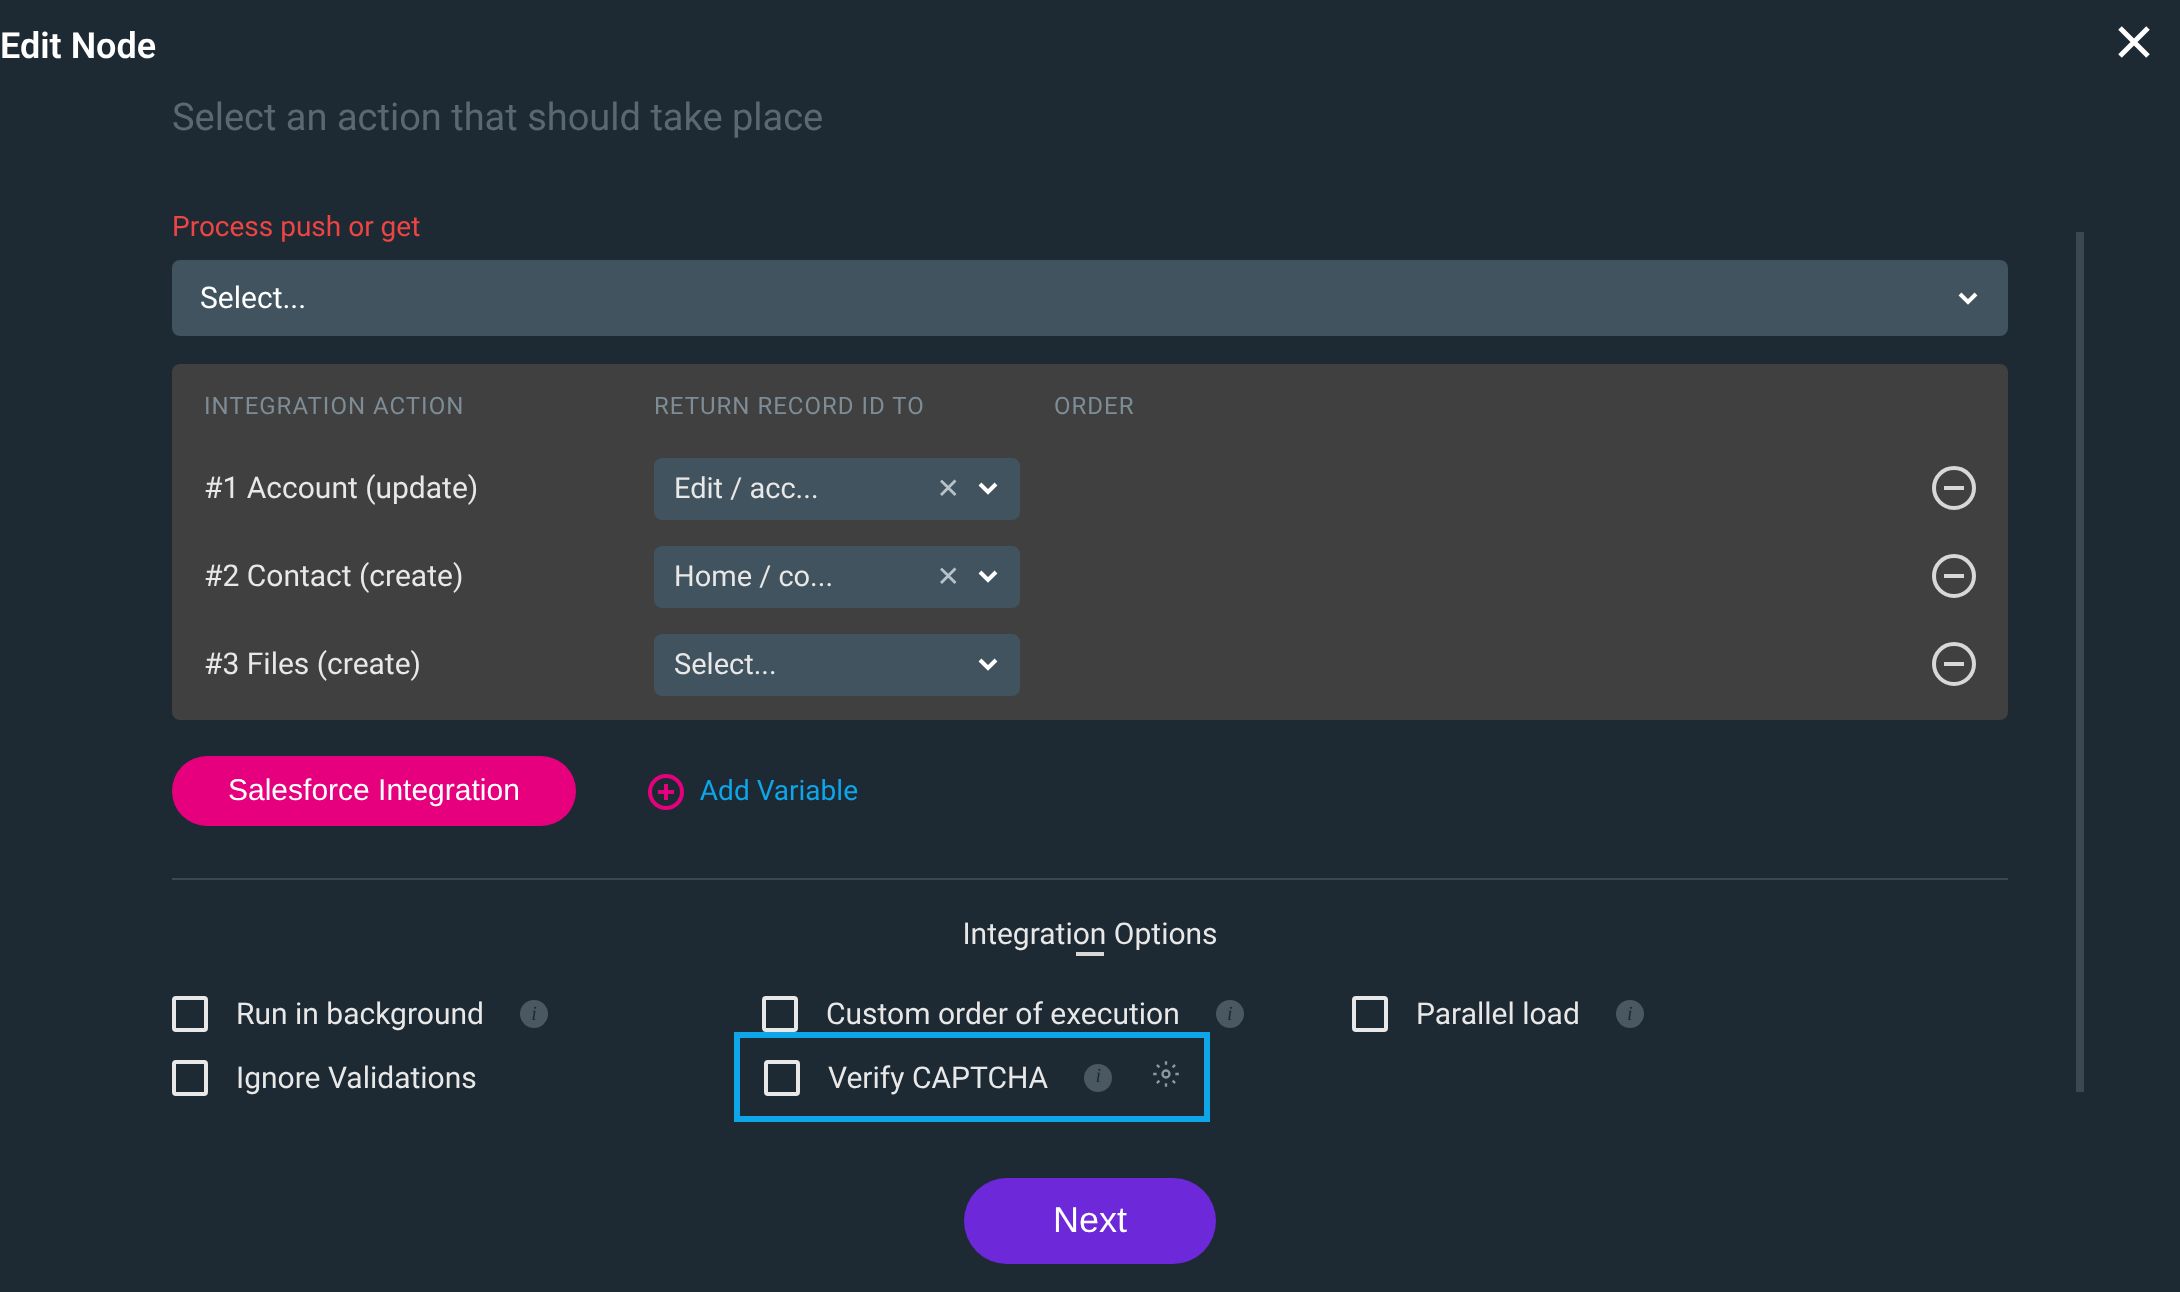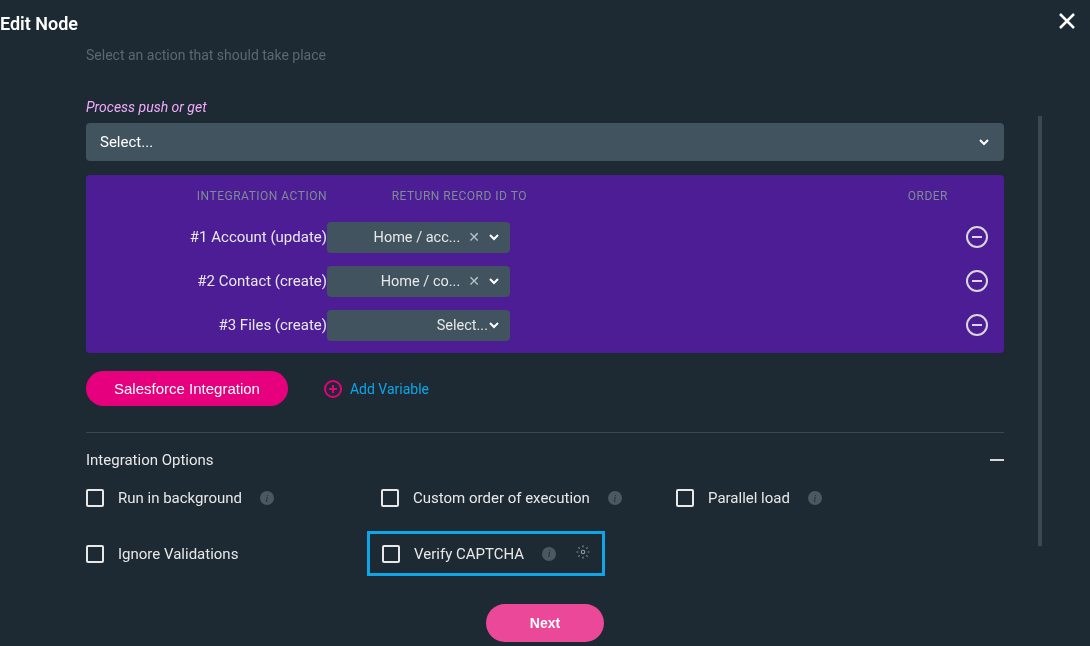--- a/index.html
+++ b/index.html
@@ -25,53 +25,51 @@
     cursor: pointer;
     color: #fff;
     font-size: 24px;
     line-height: 1;
   }
   .content {
     padding: 0 86px;
   }
   .subtitle {
     color: #5a6872;
-    font-size: 14px;
+    font-size: 19px;
     margin-bottom: 36px;
   }
   .field-label {
     font-size: 14px;
-    color: #f0abfc;
+    color: #ef4444;
     margin-bottom: 8px;
-    font-style: italic;
   }
   .select-full {
     width: 100%;
     background: #40535e;
     border: none;
     color: #fff;
     padding: 10px 14px;
     border-radius: 4px;
     font-size: 15px;
     display: flex;
     justify-content: space-between;
     align-items: center;
     cursor: pointer;
   }
   .chevron {
     width: 12px;
     height: 12px;
     display: inline-block;
   }
   .table-container {
-    background: #4c1d95;
+    background: #404040;
     border-radius: 4px;
     margin-top: 14px;
     padding: 14px 16px 6px 16px;
-    text-align: right;
   }
   .table-header {
     display: flex;
     align-items: center;
     padding-bottom: 12px;
   }
   .th {
     font-size: 12px;
     color: #7e8c96;
     letter-spacing: 0.5px;
@@ -182,35 +180,36 @@
   .divider {
     border-top: 1px solid #3a4852;
     margin-top: 26px;
     margin-bottom: 18px;
   }
   .options-header {
     display: flex;
     justify-content: space-between;
     align-items: center;
     margin-bottom: 20px;
+    flex-direction: column;
   }
   .options-title {
     font-size: 15px;
     color: #e8e8e8;
   }
   .collapse-icon {
     width: 14px;
     height: 2px;
     background: #d8d8d8;
     cursor: pointer;
   }
   .options-grid {
     display: grid;
     grid-template-columns: 295px 295px 1fr;
-    row-gap: 36px;
+    row-gap: 12px;
   }
   .check-item {
     display: flex;
     align-items: center;
     gap: 14px;
   }
   .checkbox {
     width: 18px;
     height: 18px;
     border: 2px solid #e8e8e8;
@@ -244,27 +243,27 @@
     border: 3px solid #0ea5e9;
     padding: 10px 12px;
     margin: -12px -14px;
     width: fit-content;
   }
   .footer {
     text-align: center;
     margin-top: 40px;
   }
   .next-btn {
-    background: #ec4899;
+    background: #6d28d9;
     color: #fff;
     border: none;
     border-radius: 22px;
     padding: 11px 44px;
-    font-size: 14px;
-    font-weight: 700;
+    font-size: 18px;
+    font-weight: 400;
     cursor: pointer;
   }
   .scrollbar-track {
     position: absolute;
     right: 48px;
     top: 116px;
     width: 4px;
     height: 430px;
     background: #3a4852;
   }
@@ -294,21 +293,21 @@
     <div class="table-header">
       <div class="th col-action">INTEGRATION ACTION</div>
       <div class="th col-return">RETURN RECORD ID TO</div>
       <div class="th col-order">ORDER</div>
       <div class="th col-remove"></div>
     </div>
 
     <div class="table-row">
       <div class="row-label">#1 Account (update)</div>
       <div class="row-select">
-        <span class="sel-text">Home / acc...</span>
+        <span class="sel-text">Edit / acc...</span>
         <span class="clear-x">✕</span>
         <svg class="chevron" viewBox="0 0 12 12">
             <path d="M2 4 L6 8 L10 4" stroke="#fff" stroke-width="2" fill="none"></path>
           </svg>
       </div>
       <div class="row-fill"></div>
       <div class="remove-circle"></div>
     </div>
 
     <div class="table-row">

